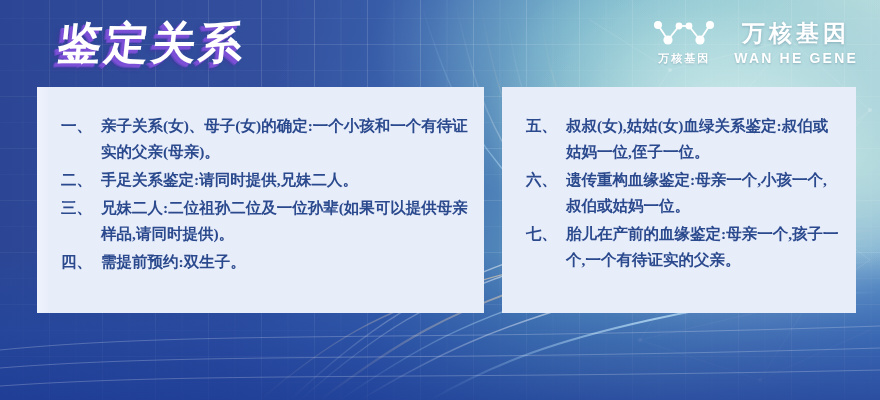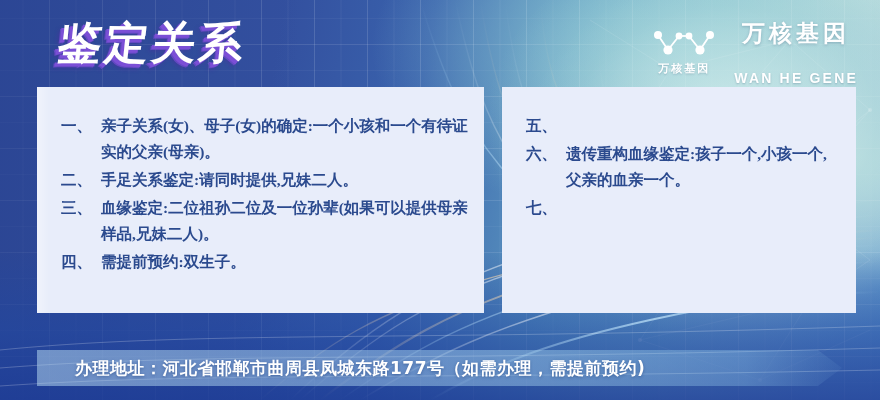--- a/index.html
+++ b/index.html
@@ -88,21 +88,20 @@
   .brand-text { display: flex; flex-direction: column; align-items: center; gap: 1px; }
   .brand-cn {
     color: #ffffff; font-size: 23px; font-weight: 700; letter-spacing: 4px;
     font-family: "DejaVu Sans", sans-serif;
     text-shadow: 0 1px 3px rgba(60,90,120,0.35);
   }
   .brand-en {
     color: #ffffff; font-size: 14px; font-weight: 700; letter-spacing: 2.2px;
     font-family: "Liberation Sans", sans-serif;
     text-shadow: 0 1px 2px rgba(60,90,120,0.3);
-    margin-top: 20px;
   }
 
   
   .panels {
     position: absolute; left: 37px; top: 87px; right: 24px; height: 226px;
     display: flex;
   }
   .panel {
     background: #e8edfa;
     position: relative;
@@ -266,46 +265,44 @@
         <div class="item">
           <span class="item-num">一、</span>
           <span class="item-text">亲子关系(女)、母子(女)的确定:一个小孩和一个有待证实的父亲(母亲)。</span>
         </div>
         <div class="item">
           <span class="item-num">二、</span>
           <span class="item-text">手足关系鉴定:请同时提供,兄妹二人。</span>
         </div>
         <div class="item">
           <span class="item-num">三、</span>
-          <span class="item-text">血缘鉴定:二位祖孙二位及一位孙辈(如果可以提供母亲样品,兄妹二人)。</span>
+          <span class="item-text">兄妹二人:二位祖孙二位及一位孙辈(如果可以提供母亲样品,请同时提供)。</span>
         </div>
         <div class="item">
           <span class="item-num">四、</span>
           <span class="item-text">需提前预约:双生子。</span>
         </div>
       </div>
     </div>
 
     <div class="panel-gap"></div>
 
     <div class="panel panel-right">
       <div class="items">
         <div class="item">
           <span class="item-num">五、</span>
+          <span class="item-text">叔叔(女),姑姑(女)血绿关系鉴定:叔伯或姑妈一位,侄子一位。</span>
         </div>
         <div class="item">
           <span class="item-num">六、</span>
-          <span class="item-text">遗传重构血缘鉴定:孩子一个,小孩一个,父亲的血亲一个。</span>
+          <span class="item-text">遗传重构血缘鉴定:母亲一个,小孩一个,叔伯或姑妈一位。</span>
         </div>
         <div class="item">
           <span class="item-num">七、</span>
+          <span class="item-text">胎儿在产前的血缘鉴定:母亲一个,孩子一个,一个有待证实的父亲。</span>
         </div>
       </div>
     </div>
 
   </div>
 
-  <div class="addrbar">
-    <div class="addrbar-bg"></div>
-    <div class="addrbar-text">办理地址：河北省邯郸市曲周县凤城东路177号（如需办理，需提前预约)</div>
-  </div>
 
 </div>
 
 </body></html>

